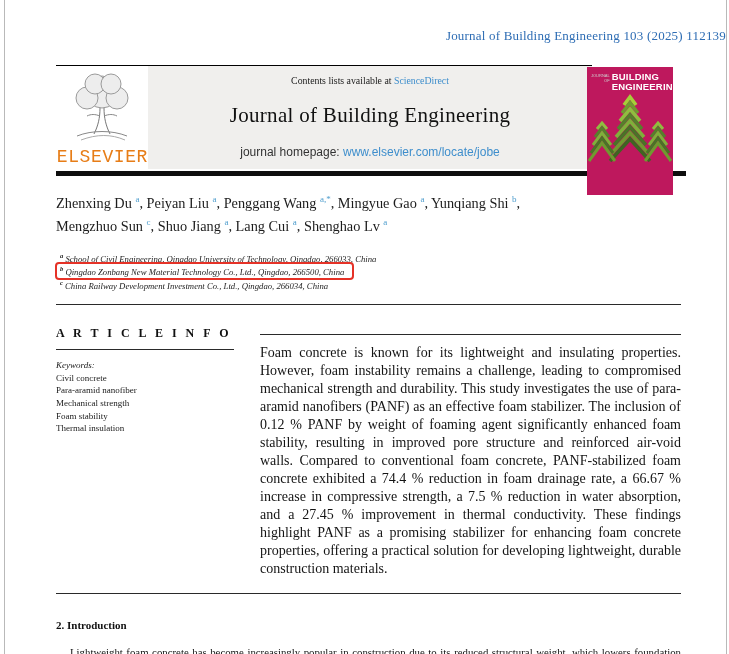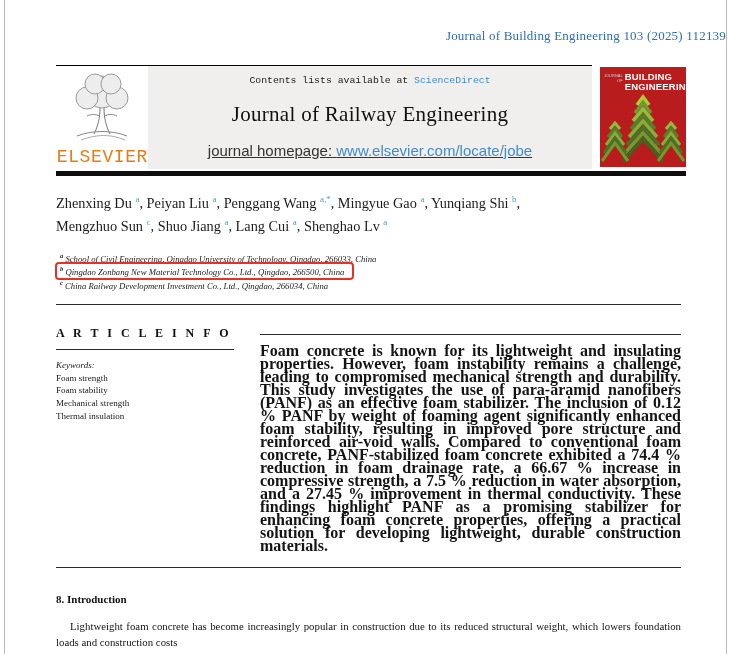--- a/index.html
+++ b/index.html
@@ -25,29 +25,29 @@
   .logo-area svg { display:block; margin:4px auto 0; }
   .elsevier-word {
     position:absolute; bottom:2px; left:0; width:100%; text-align:right;
     color:#e77d17; font-size:18px; letter-spacing:.6px; font-family:Liberation Mono, monospace;
   }
   .banner-center {
     flex:1; background:#f0efed; height:100%;
     display:flex; flex-direction:column; align-items:center; justify-content:space-between;
     padding:9px 4px 10px;
   }
-  .contents-line { font-size:9.8px; color:#1a1a1a;font-family:Liberation Mono, monospace; }
+  .contents-line { font-size:9.8px; color:#1a1a1a; }
   .link { color:#3e8ecc; text-decoration:none; }
   .banner-journal-title { font-size:21px; color:#111; letter-spacing:.3px; }
-  .homepage-line { font-family:"Liberation Sans",sans-serif; font-size:15px; color:#333;text-decoration:underline; }
+  .homepage-line { font-family:"Liberation Sans",sans-serif; font-size:12px; color:#333; }
   .banner-bottom-bar { width:100%; height:4.5px; background:#0e0e0e; margin-top:2px; }
   
   .cover {
-    position:absolute; right:0; top:2px; width:86px; height:100px;
-    background:#b91c1c; overflow:hidden;
+    position:absolute; right:13px; top:2px; width:86px; height:128px;
+    background:#be185d; overflow:hidden;
   }
   .cover-head { display:flex; padding:5px 4px 0 4px; }
   .cover-journal-of { font-family:"Liberation Sans",sans-serif; font-size:4px; color:#cfcfcf; line-height:4.5px; margin:2px 2px 0 0; text-align:right; }
   .cover-title { font-family:"Liberation Sans",sans-serif; font-weight:bold; font-size:9.5px; line-height:9.5px; color:#fff; letter-spacing:.2px; }
   
   .article-title {
     margin:37px 48px 0 51px; font-size:19.5px; line-height:24px; color:#141414;
   }
   .authors { margin:15px 48px 0 51px; font-size:14.3px; line-height:19px; color:#1c1c1c; }
   .authors sup { color:#4e9dcd; font-size:9px; }
@@ -60,21 +60,21 @@
   }
   .divider { border:none; border-top:1.1px solid #2a2a2a; margin:13px 45px 0 51px; }
   
   .cols { display:flex; margin:21px 45px 0 51px; }
   .col-info { width:178px; margin-right:26px; flex:none; }
   .col-abstract { flex:1; }
   .col-header { font-size:12px; font-weight:bold; letter-spacing:3px; color:#111; }
   .col-rule { border:none; border-top:1.1px solid #2a2a2a; margin:8px 0 9px 0; }
   .keywords { font-size:9px; line-height:12.6px; color:#1a1a1a; }
   .keywords-label { font-style:italic; }
-  .abstract-text { font-size:16px; line-height:13px; text-align:justify; color:#141414;font-weight:bold; }
+  .abstract-text { font-size:14px; line-height:18px; text-align:justify; color:#141414; }
   .block-bottom-rule { border:none; border-top:1.1px solid #2a2a2a; margin:15px 45px 0 51px; }
   
   .intro-heading { margin:25px 45px 0 51px; font-size:11px; font-weight:bold; color:#111; }
   .intro-para {
     margin:14px 45px 0 51px; font-size:10.8px; line-height:15.6px;
     text-align:justify; color:#141414; text-indent:14px;
   }
 </style>
 </head>
 <body>
@@ -99,21 +99,21 @@
             <path d="M14,70 C30,64 44,64 58,70" stroke="#aaa"></path>
           </g>
         </svg>
         <div class="elsevier-word">ELSEVIER</div>
       </div>
       <div class="banner-center">
         <div class="contents-line">
           <span>Contents lists available at</span>
           <a href="#" class="link">ScienceDirect</a>
         </div>
-        <div class="banner-journal-title">Journal of Railway Engineering</div>
+        <div class="banner-journal-title">Journal of Building Engineering</div>
         <div class="homepage-line">
           <span>journal homepage:</span>
           <a href="#" class="link">www.elsevier.com/locate/jobe</a>
         </div>
       </div>
     </div>
     <div class="cover">
       <div class="cover-head">
         <div class="cover-journal-of">
           <div>JOURNAL</div>
@@ -164,33 +164,34 @@
 
   <hr class="divider">
 
   <div class="cols">
     <div class="col-info">
       <div class="col-header">A R T I C L E  I N F O</div>
       <hr class="col-rule">
       <div class="keywords">
         <div class="keywords-label">Keywords:</div>
         <div id="keywords-list">
-            <div>Foam strength</div>
+            <div>Civil concrete</div>
+            <div>Para-aramid nanofiber</div>
+            <div>Mechanical strength</div>
             <div>Foam stability</div>
-            <div>Mechanical strength</div>
             <div>Thermal insulation</div>
           </div>
       </div>
     </div>
     <div class="col-abstract">
       <hr class="col-rule">
       <div class="abstract-text">Foam concrete is known for its lightweight and insulating properties. However, foam instability remains a challenge, leading to compromised mechanical strength and durability. This study investigates the use of para-aramid nanofibers (PANF) as an effective foam stabilizer. The inclusion of 0.12 % PANF by weight of foaming agent significantly enhanced foam stability, resulting in improved pore structure and reinforced air-void walls. Compared to conventional foam concrete, PANF-stabilized foam concrete exhibited a 74.4 % reduction in foam drainage rate, a 66.67 % increase in compressive strength, a 7.5 % reduction in water absorption, and a 27.45 % improvement in thermal conductivity. These findings highlight PANF as a promising stabilizer for enhancing foam concrete properties, offering a practical solution for developing lightweight, durable construction materials.</div>
     </div>
   </div>
 
   <hr class="block-bottom-rule">
 
-  <div class="intro-heading">8. Introduction</div>
+  <div class="intro-heading">2. Introduction</div>
   <div class="intro-para">
     <span>Lightweight foam concrete has become increasingly popular in construction due to its reduced structural weight, which lowers foundation loads and construction costs </span>
   </div>
 
 </div>
 
 </body></html>

